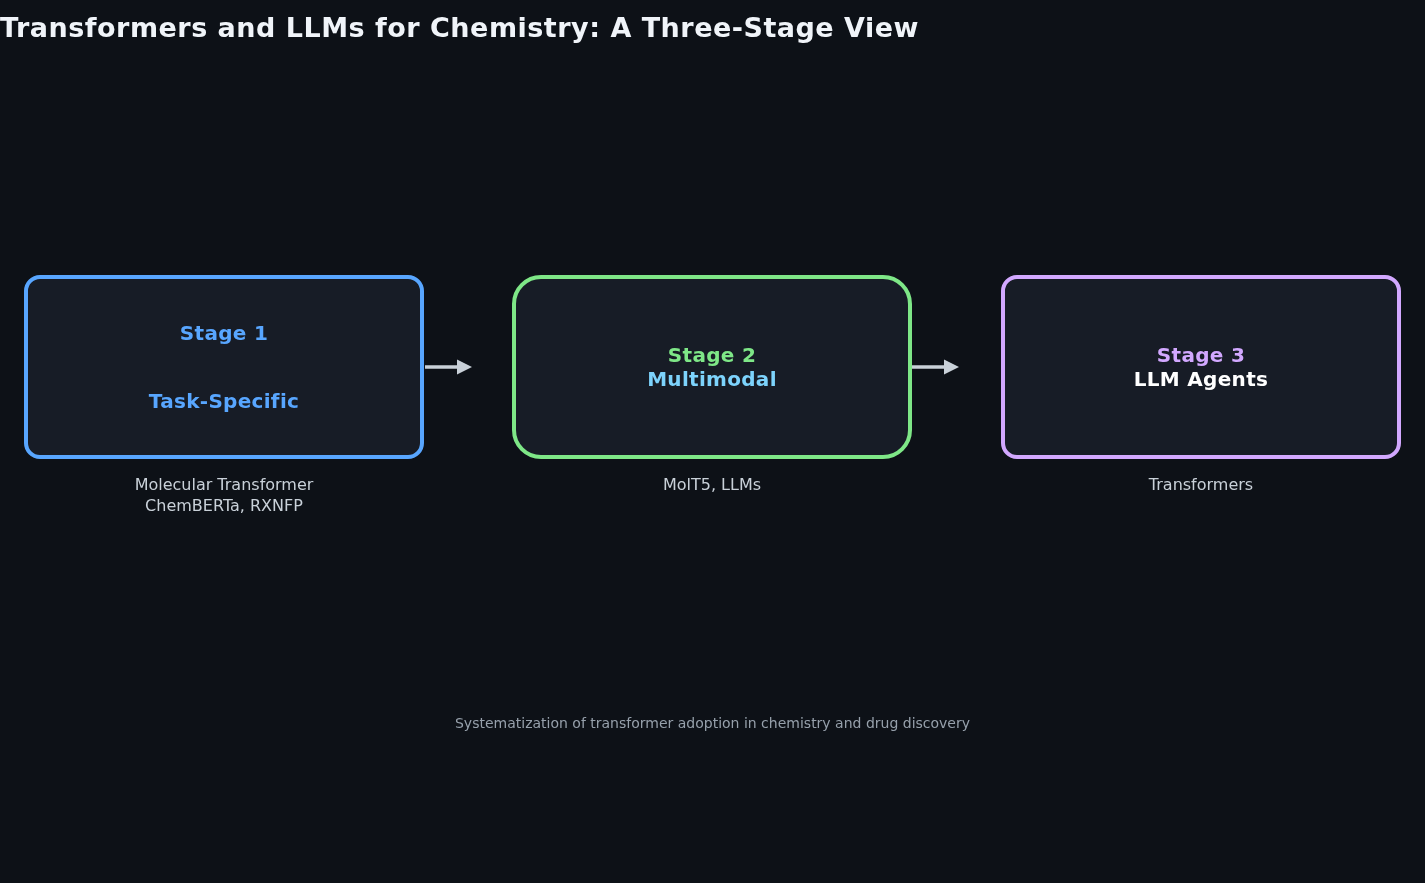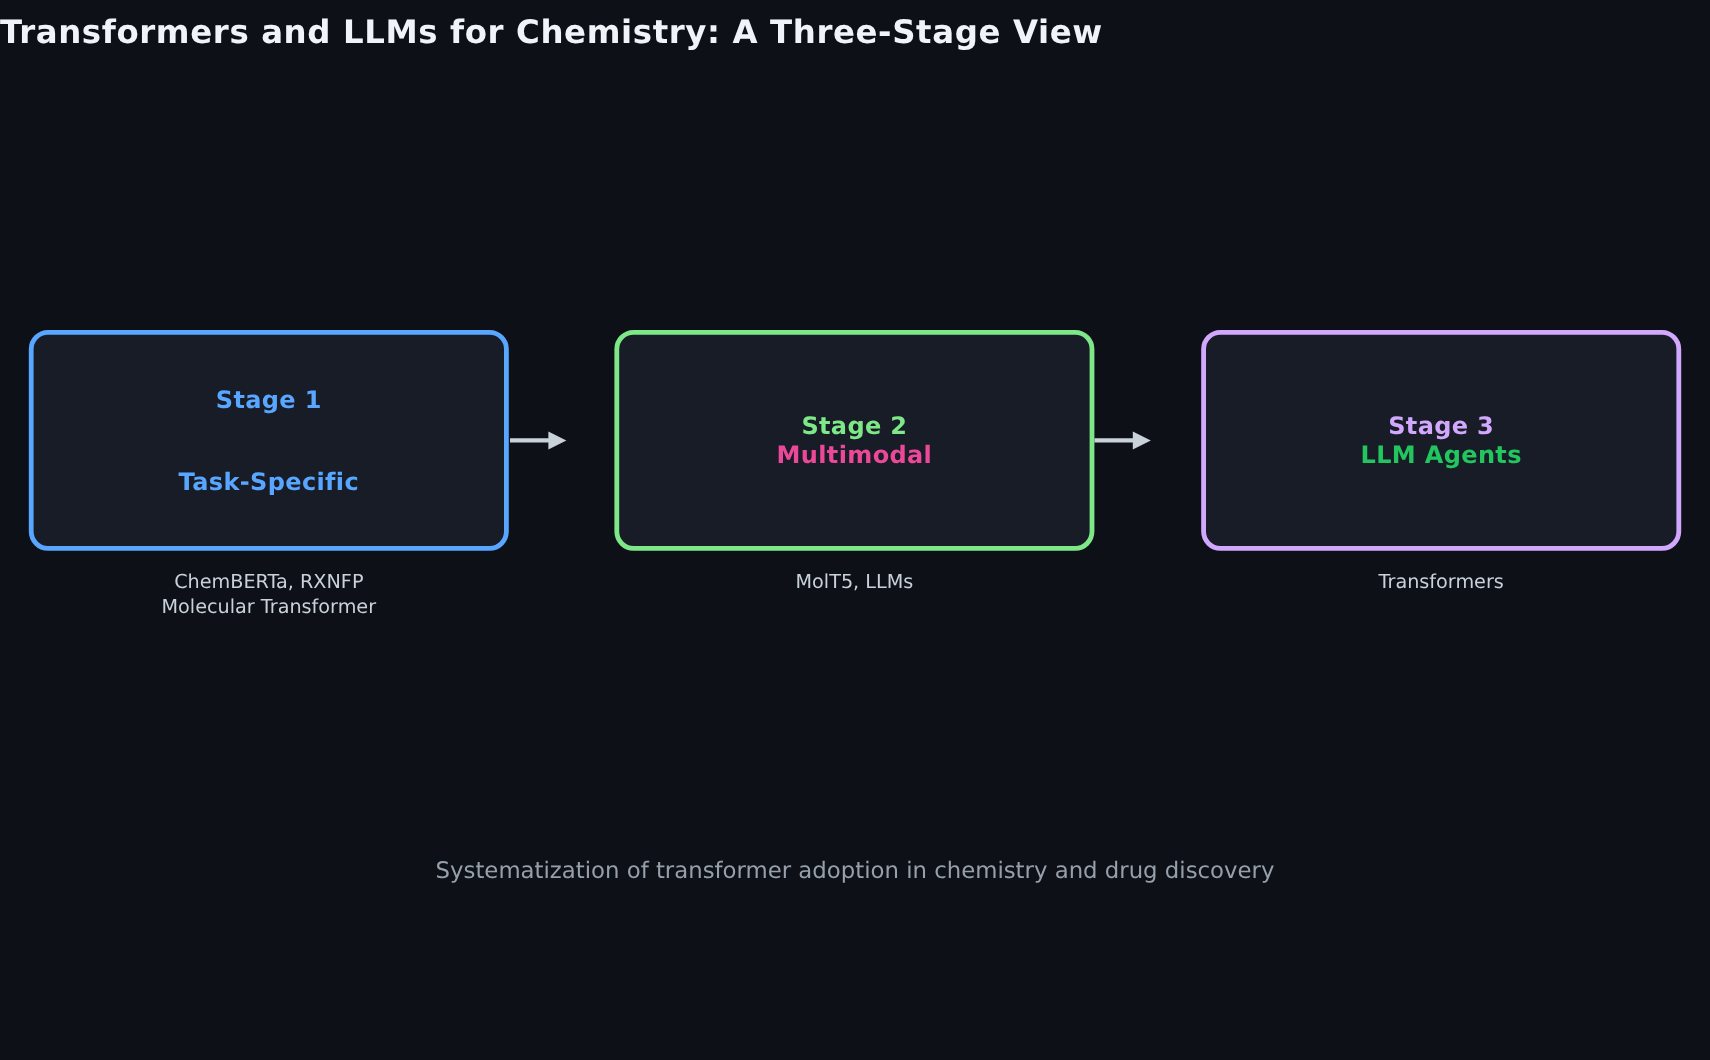--- a/index.html
+++ b/index.html
@@ -65,60 +65,60 @@
     width: 50px;
     height: 22px;
   }
   .caption {
     position: absolute;
     top: 715px;
     left: 0;
     width: 1425px;
     text-align: center;
     color: #96a0ab;
-    font-size: 19px;
+    font-size: 14px;
   }
 </style>
 </head>
 <body>
 
 <div id="canvas">
 
   <div class="title">Transformers and LLMs for Chemistry: A Three-Stage View</div>
 
   <div class="stage-box box1" style="border-color: rgb(88, 166, 255);">
     <div class="stage-line" style="color: rgb(88, 166, 255);">Stage 1</div>
     <div class="stage-line" style="color: rgb(88, 166, 255); margin-top: 44px;">Task-Specific</div>
   </div>
   <div class="models box1">
+    <div>Molecular Transformer</div>
     <div>ChemBERTa, RXNFP</div>
-    <div>Molecular Transformer</div>
   </div>
 
   <svg class="arrow" style="left:424px;" viewBox="0 0 50 22">
     <line x1="1" y1="11" x2="35" y2="11" stroke="#c9d1d9" stroke-width="3.6"></line>
     <polygon points="33,3.5 48,11 33,18.5" fill="#c9d1d9"></polygon>
   </svg>
 
-  <div class="stage-box box2" style="border-color: rgb(126, 231, 135);">
+  <div class="stage-box box2" style="border-color: rgb(126, 231, 135); border-radius: 29px;">
     <div class="stage-line" style="color: rgb(126, 231, 135);">Stage 2</div>
-    <div class="stage-line" style="color: #ec4899;">Multimodal</div>
+    <div class="stage-line" style="color: #7dd3fc;">Multimodal</div>
   </div>
   <div class="models box2">
     <div>MolT5, LLMs</div>
   </div>
 
   <svg class="arrow" style="left:911px;" viewBox="0 0 50 22">
     <line x1="1" y1="11" x2="35" y2="11" stroke="#c9d1d9" stroke-width="3.6"></line>
     <polygon points="33,3.5 48,11 33,18.5" fill="#c9d1d9"></polygon>
   </svg>
 
   <div class="stage-box box3" style="border-color: rgb(210, 168, 255);">
     <div class="stage-line" style="color: rgb(210, 168, 255);">Stage 3</div>
-    <div class="stage-line" style="color: #22c55e;">LLM Agents</div>
+    <div class="stage-line" style="color: #ffffff;">LLM Agents</div>
   </div>
   <div class="models box3">
     <div>Transformers</div>
   </div>
 
   <div class="caption">Systematization of transformer adoption in chemistry and drug discovery</div>
 
 </div>
 
 </body></html>

